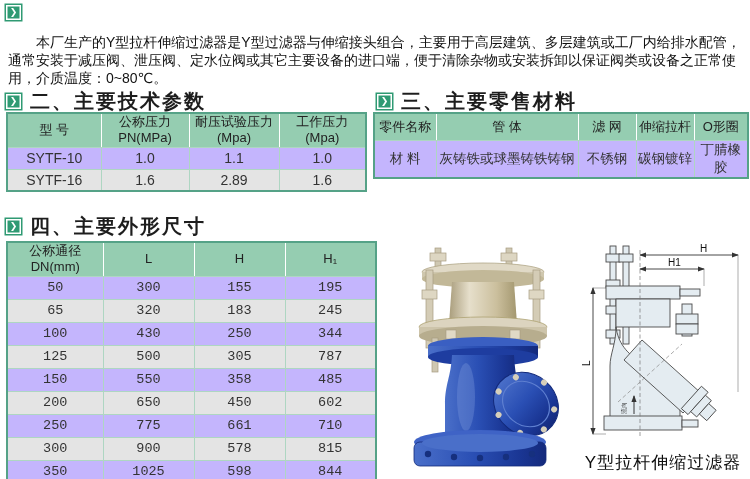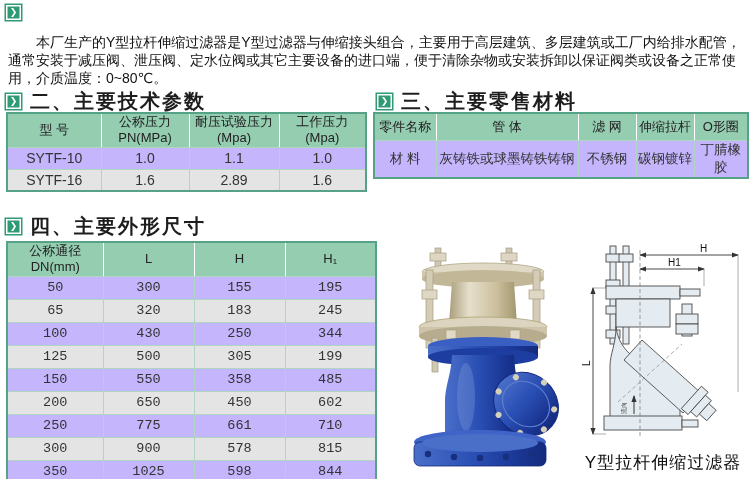--- a/index.html
+++ b/index.html
@@ -181,21 +181,21 @@
       <tr>
         <td>100</td>
         <td>430</td>
         <td>250</td>
         <td>344</td>
       </tr>
       <tr>
         <td>125</td>
         <td>500</td>
         <td>305</td>
-        <td>199</td>
+        <td>787</td>
       </tr>
       <tr>
         <td>150</td>
         <td>550</td>
         <td>358</td>
         <td>485</td>
       </tr>
       <tr>
         <td>200</td>
         <td>650</td>

